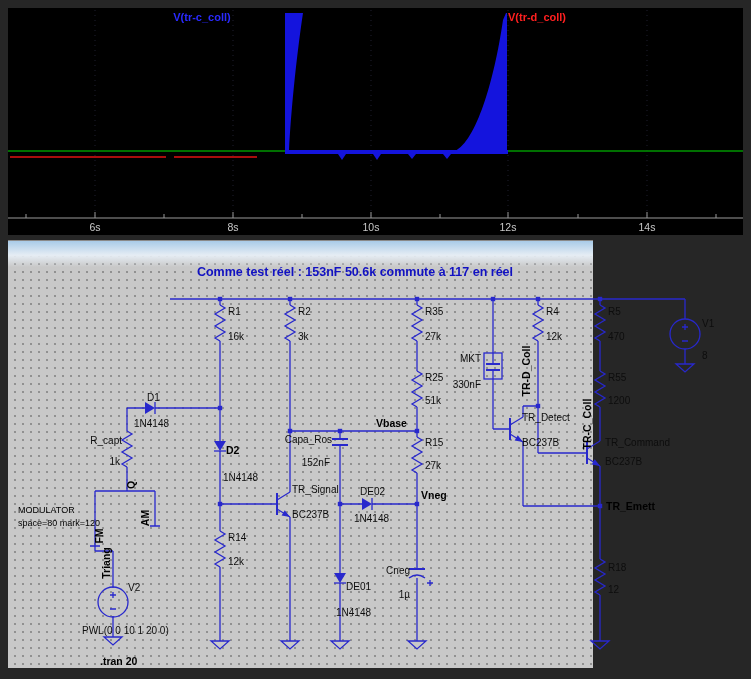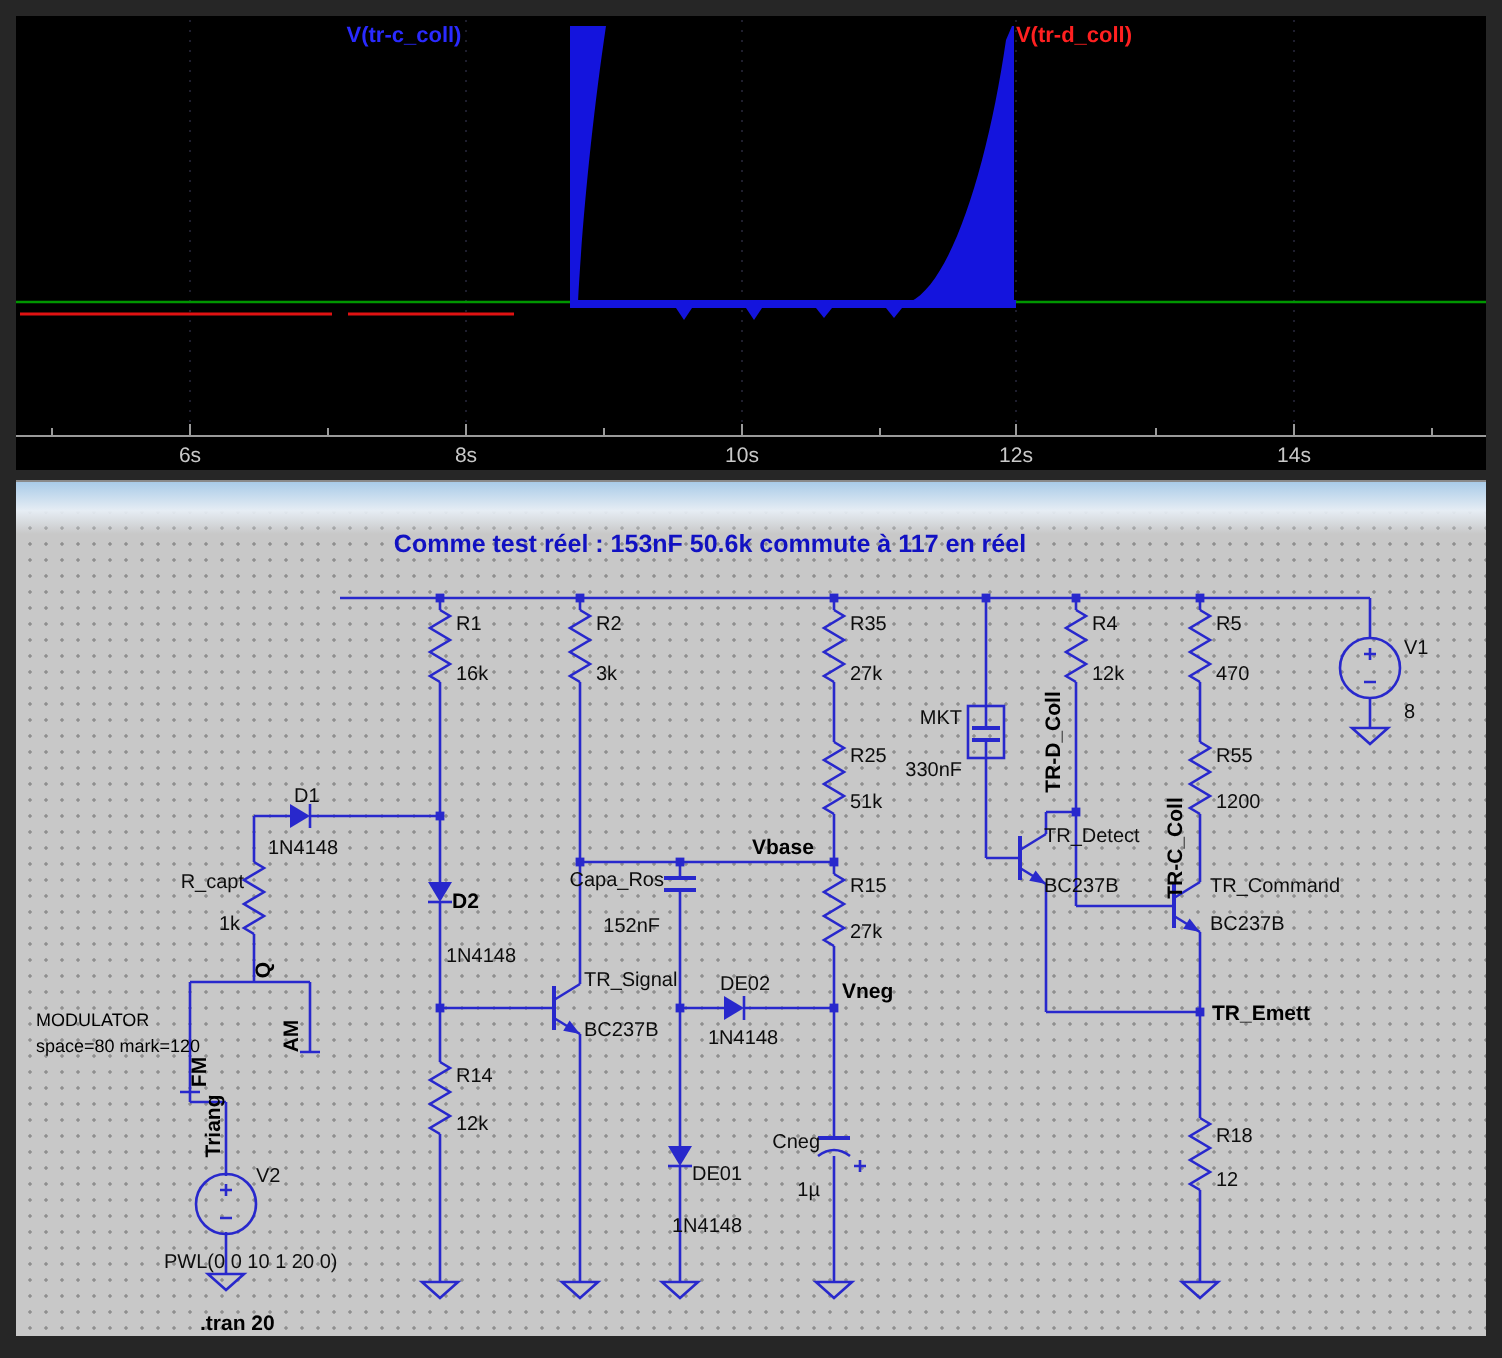--- a/index.html
+++ b/index.html
@@ -4,21 +4,21 @@
 <style>
   :root{
     --wire:#2828cc; --title:#1111c2; --blue:#1414dd; --red:#e01212;
     --green:#009600; --axis:#9a9a9a;
   }
   html,body{margin:0;padding:0}
   body{width:751px;height:679px;background:#262626;position:relative;overflow:hidden;
        font-family:"Liberation Sans",sans-serif;}
   .pane{position:absolute}
   #plot-pane{left:8px;top:8px;width:735px;height:227px;background:#000}
-  #schem-pane{left:8px;top:240px;width:735px;height:427px;background-color:#c8c8c8;
+  #schem-pane{left:8px;top:240px;width:585px;height:427px;background-color:#c8c8c8;
     background-image:radial-gradient(circle,#8f8f8f 0.7px,rgba(0,0,0,0) 1px);
     background-size:8px 8px;background-position:3px 3px;border-top:1px solid #8a8a8a}
   #schem-hdr{position:absolute;left:0;top:0;width:100%;height:26px;
     background:linear-gradient(#a9cbe8,#e6edf4 55%,rgba(200,200,200,0))}
   svg{position:absolute;left:0;top:0;display:block}
   .w{stroke:var(--wire);fill:none;stroke-width:1.3}
   .w2{stroke:var(--wire);fill:none;stroke-width:2}
   .f{fill:var(--wire);stroke:none}
   text{font-family:"Liberation Sans",sans-serif}
   .lbl{font-size:10px;fill:#0d0d0d}

